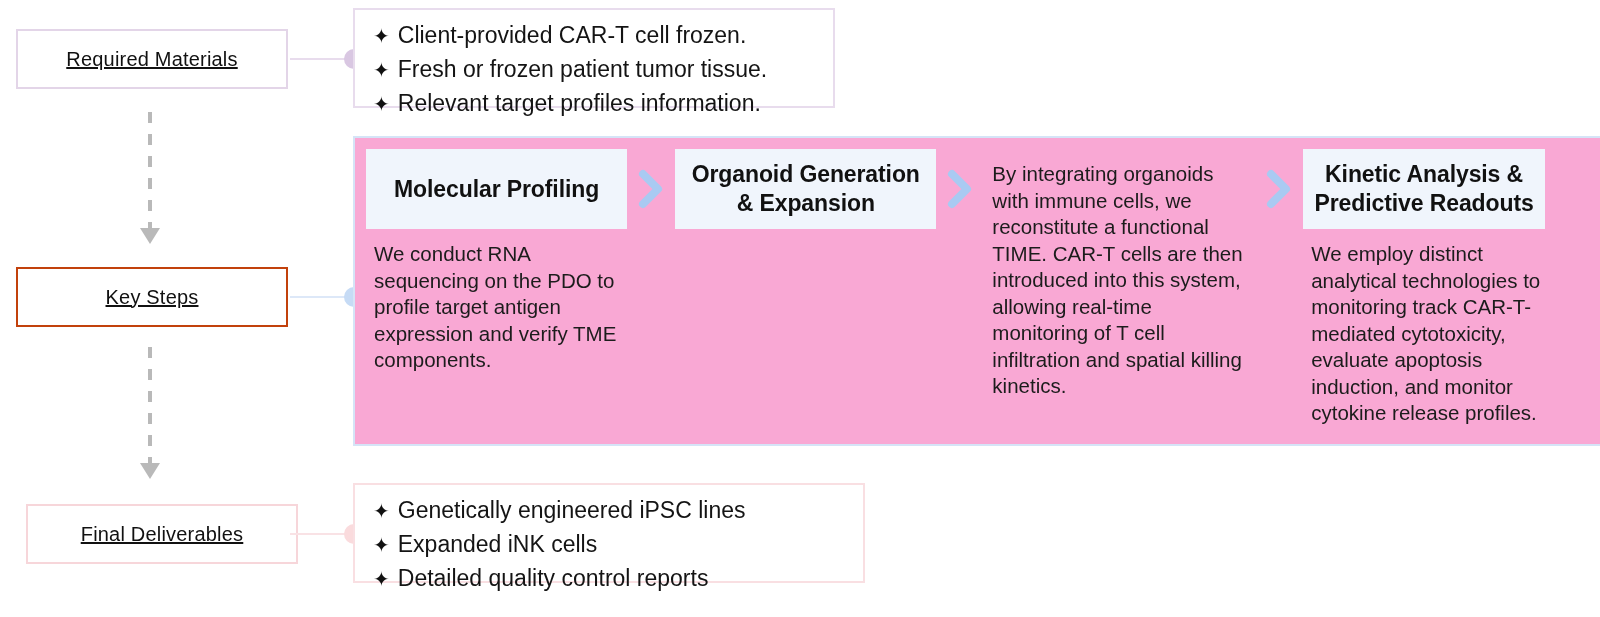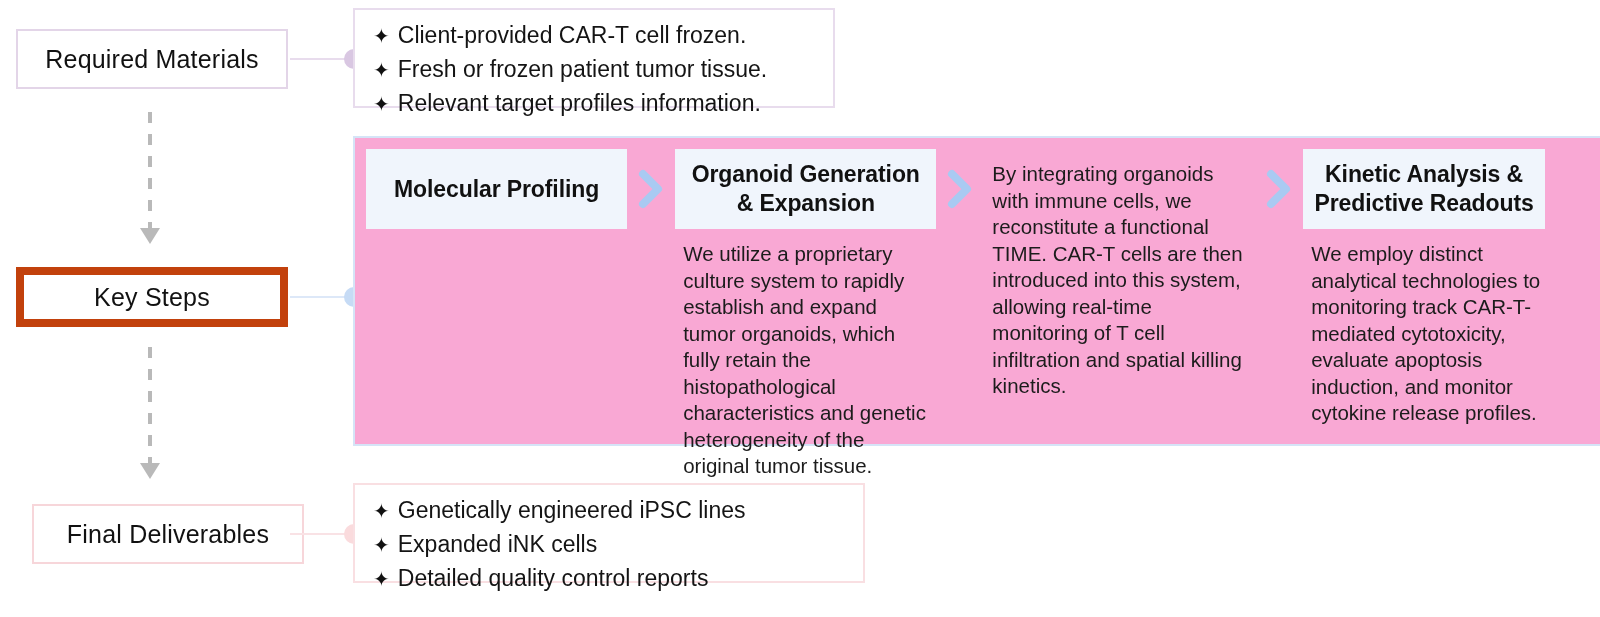--- a/index.html
+++ b/index.html
@@ -11,27 +11,28 @@
     overflow:hidden;
   }
   #stage{position:relative;width:1600px;height:617px;}
 
   
   .label-box{
     position:absolute;
     display:flex;align-items:center;justify-content:center;
     background:#ffffff;
     box-sizing:border-box;
-    font-size:25px;
+    font-size:20px;
     letter-spacing:.2px;
     color:#111111;
+    text-decoration:underline;
   }
   .label-materials{left:16px;top:29px;width:272px;height:60px;border:2px solid #e3d5e8;}
-  .label-keysteps{left:16px;top:267px;width:272px;height:60px;border:8px solid #c2410c;}
-  .label-deliverables{left:32px;top:504px;width:272px;height:60px;border:2px solid #f7d6da;}
+  .label-keysteps{left:16px;top:267px;width:272px;height:60px;border:2px solid #c2410c;}
+  .label-deliverables{left:26px;top:504px;width:272px;height:60px;border:2px solid #f7d6da;}
 
   
   .conn-line{position:absolute;height:2px;}
   .conn-dot{position:absolute;width:20px;height:20px;border-radius:50%;}
 
   .conn-line-1{left:290px;top:58px;width:62px;background:#e8dced;}
   .conn-dot-1{left:344px;top:49px;background:#d9c7e2;}
 
   .conn-line-2{left:290px;top:296px;width:62px;background:#dde8f8;}
   .conn-dot-2{left:344px;top:287px;background:#c6dbf5;}
@@ -172,31 +173,31 @@
   </div>
 
   <div class="conn-line conn-line-2"></div>
   <div class="conn-dot conn-dot-2"></div>
 
   <div class="steps-container">
     <div class="steps-row">
 
       <div class="step-card c1">
         <div class="step-head">Molecular Profiling</div>
+        <div class="step-body">We conduct RNA sequencing on the PDO to profile target antigen expression and verify TME components.</div>
       </div>
 
       <div class="chev">
         <svg width="26" height="40" viewBox="0 0 26 40" aria-hidden="true">
           <polyline points="5,5 20,20 5,35" fill="none" stroke="#a9caf2" stroke-width="8" stroke-linecap="round" stroke-linejoin="round"></polyline>
         </svg>
       </div>
 
       <div class="step-card c2">
         <div class="step-head">Organoid Generation &amp; Expansion</div>
-        <div class="step-body">We utilize a proprietary culture system to rapidly establish and expand tumor organoids, which fully retain the histopathological characteristics and genetic heterogeneity of the original tumor tissue.</div>
       </div>
 
       <div class="chev">
         <svg width="26" height="40" viewBox="0 0 26 40" aria-hidden="true">
           <polyline points="5,5 20,20 5,35" fill="none" stroke="#a9caf2" stroke-width="8" stroke-linecap="round" stroke-linejoin="round"></polyline>
         </svg>
       </div>
 
       <div class="step-card c3">
         <div class="step-body">By integrating organoids with immune cells, we reconstitute a functional TIME. CAR-T cells are then introduced into this system, allowing real-time monitoring of T cell infiltration and spatial killing kinetics.</div>

